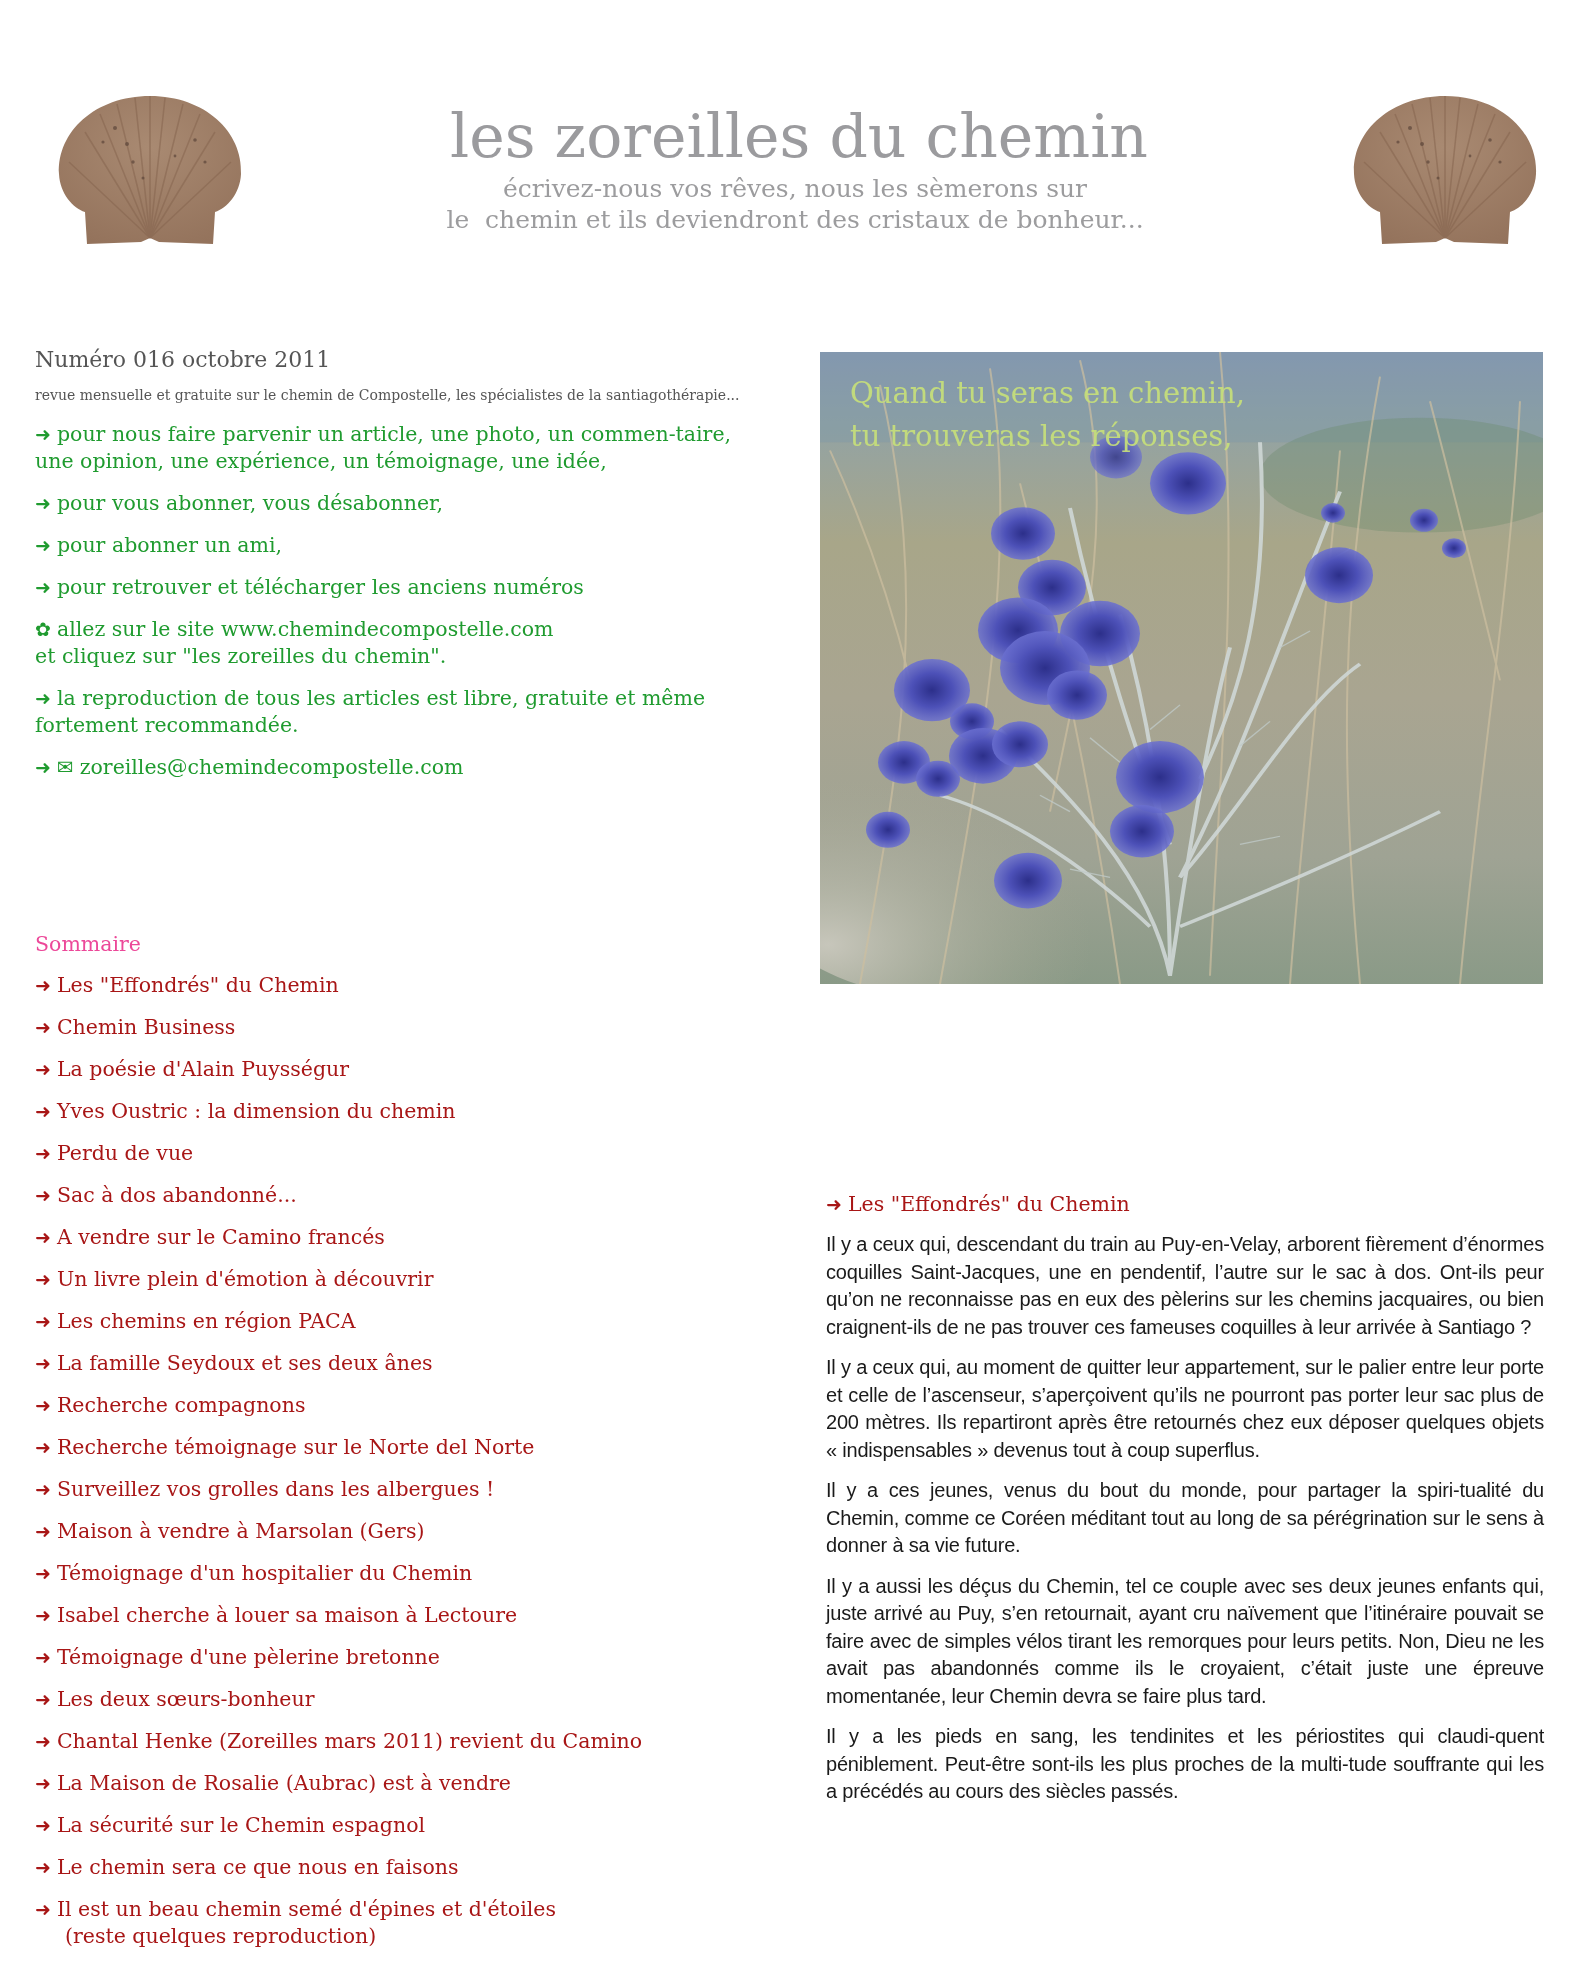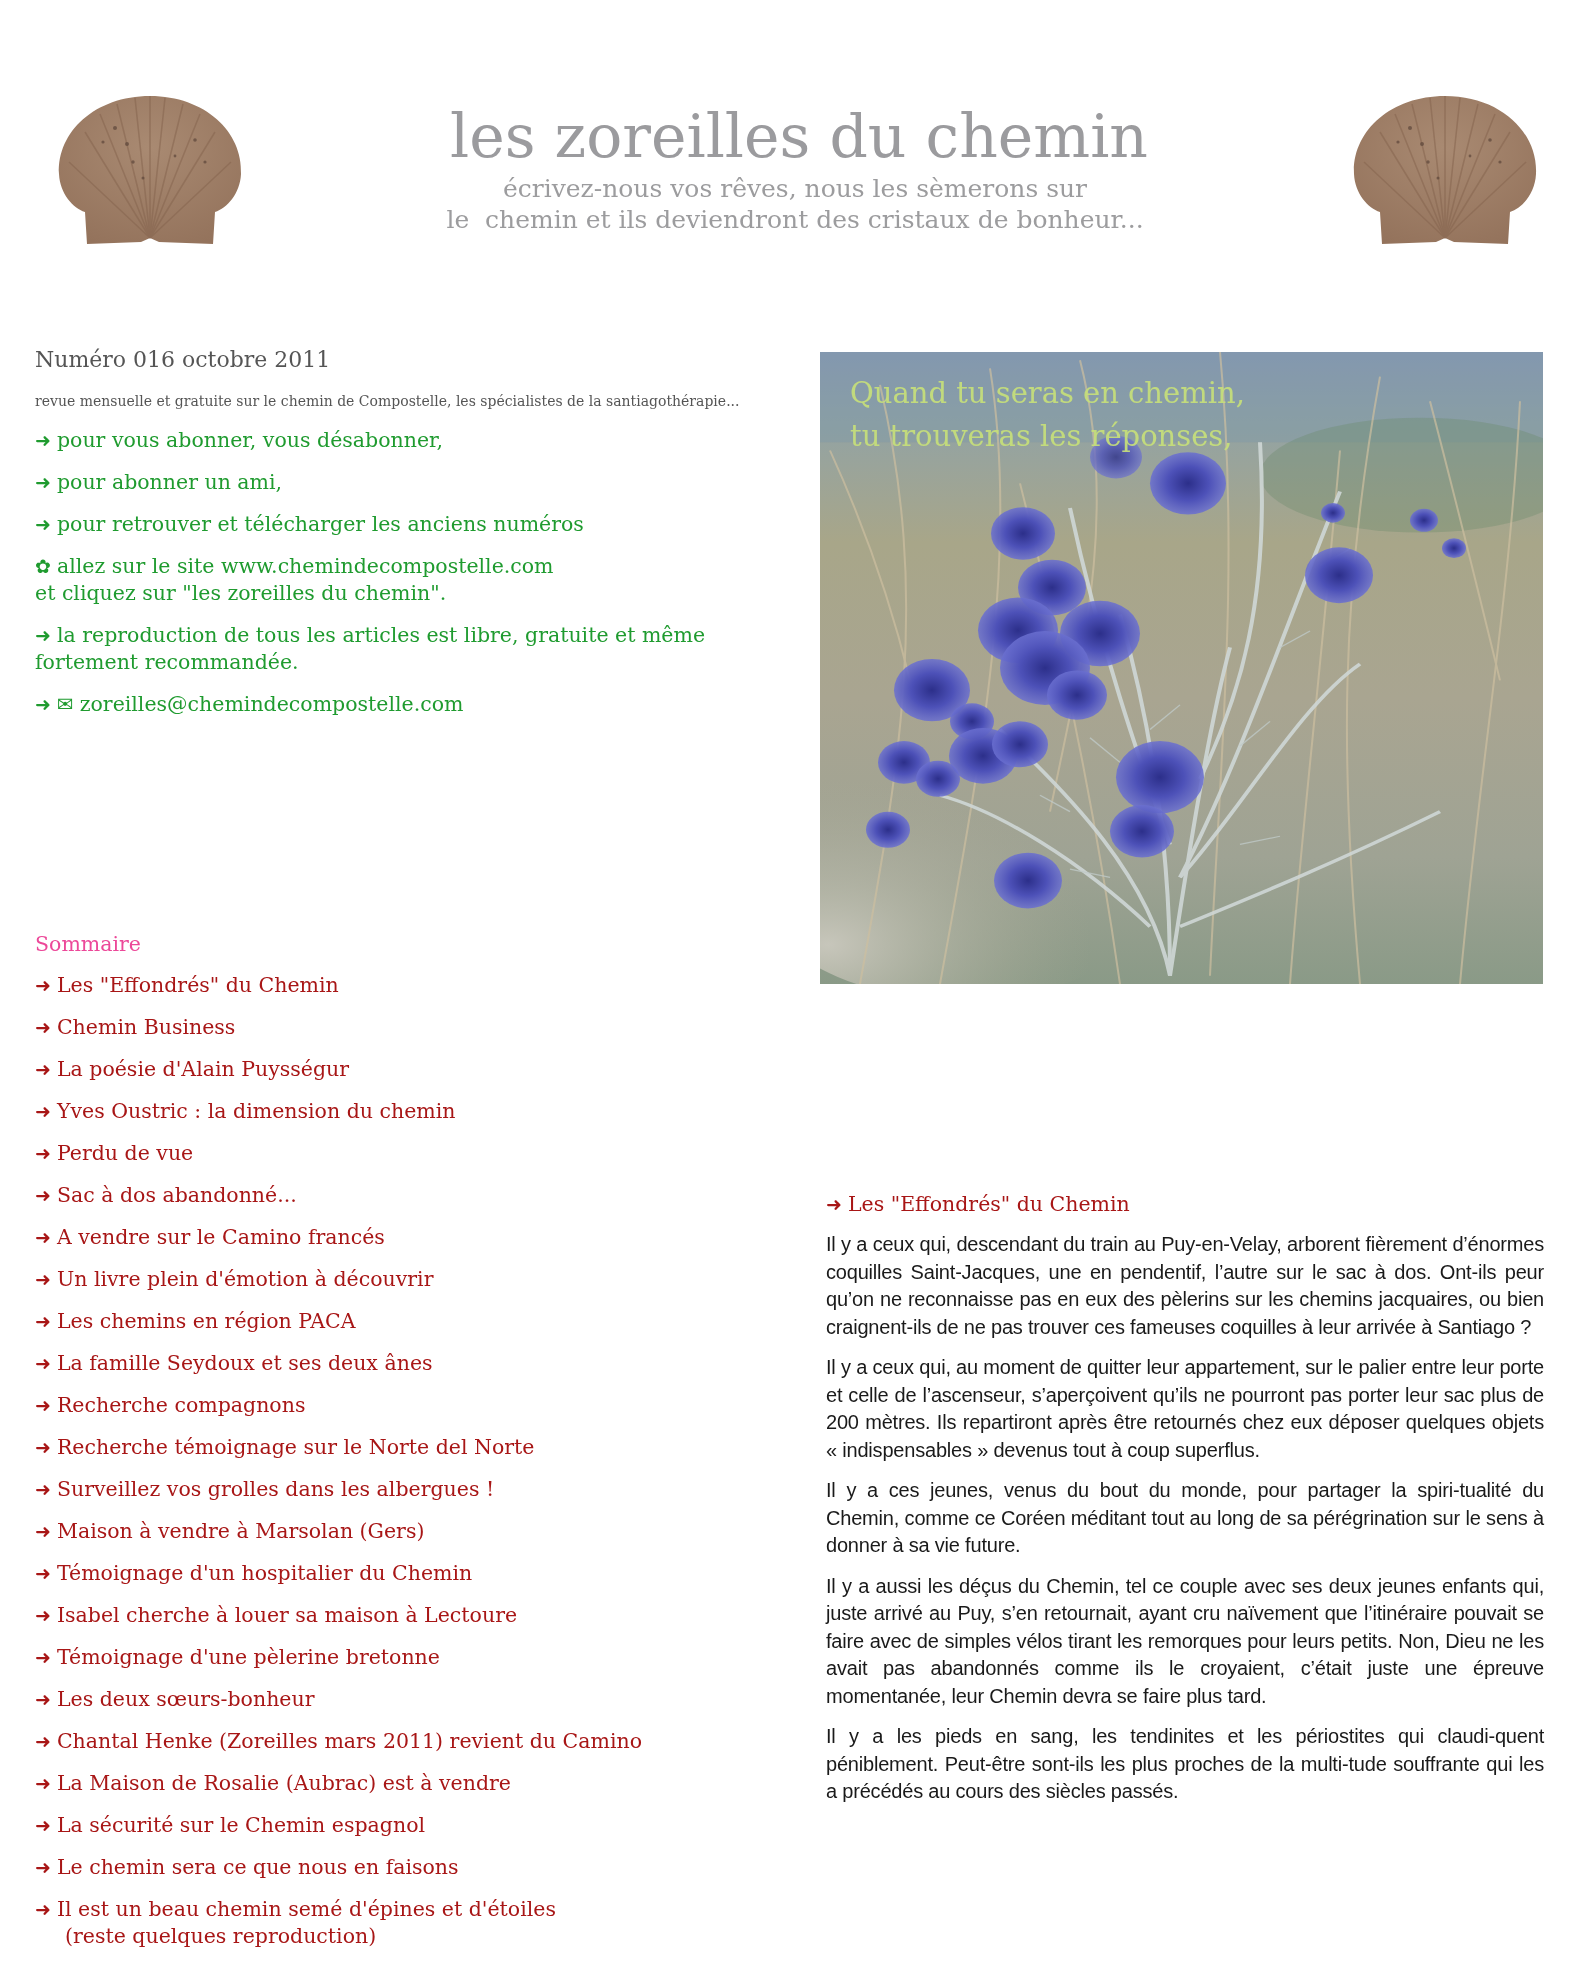--- a/index.html
+++ b/index.html
@@ -54,21 +54,21 @@
     
     .left-col {
       position: absolute;
       left: 35px; top: 346px;
       width: 740px;
     }
     .issue-line {
       font-size: 22px;
       color: #555555;
       line-height: 28px;
-      margin-bottom: 14px;
+      margin-bottom: 8px;
     }
     .intro {
       font-size: 14px;
       color: #555555;
       line-height: 27px;
       margin-bottom: 12px;
     }
     .green-item {
       font-size: 20.5px;
       color: #1f9b2f;
@@ -247,20 +247,23 @@
       </g>
     </svg>
   </div>
 </div>
 
 <div class="left-col">
   <div class="issue-line">Numéro 016 octobre 2011</div>
   <div class="intro">revue mensuelle et gratuite sur le chemin de Compostelle, les spécialistes de la santiagothérapie...</div>
 
   <div class="green-item">
+    <span class="arrow">➜</span><a>pour nous faire parvenir un article, une photo, un commen-taire, une opinion, une expérience, un témoignage, une idée,</a>
+  </div>
+  <div class="green-item">
     <span class="arrow">➜</span><a>pour vous abonner, vous désabonner,</a>
   </div>
   <div class="green-item">
     <span class="arrow">➜</span><a>pour abonner un ami,</a>
   </div>
   <div class="green-item">
     <span class="arrow">➜</span><a>pour retrouver et télécharger les anciens numéros</a>
   </div>
   <div class="green-item">
     <span class="flower">✿</span><a>allez sur le site www.chemindecompostelle.com</a><br>

